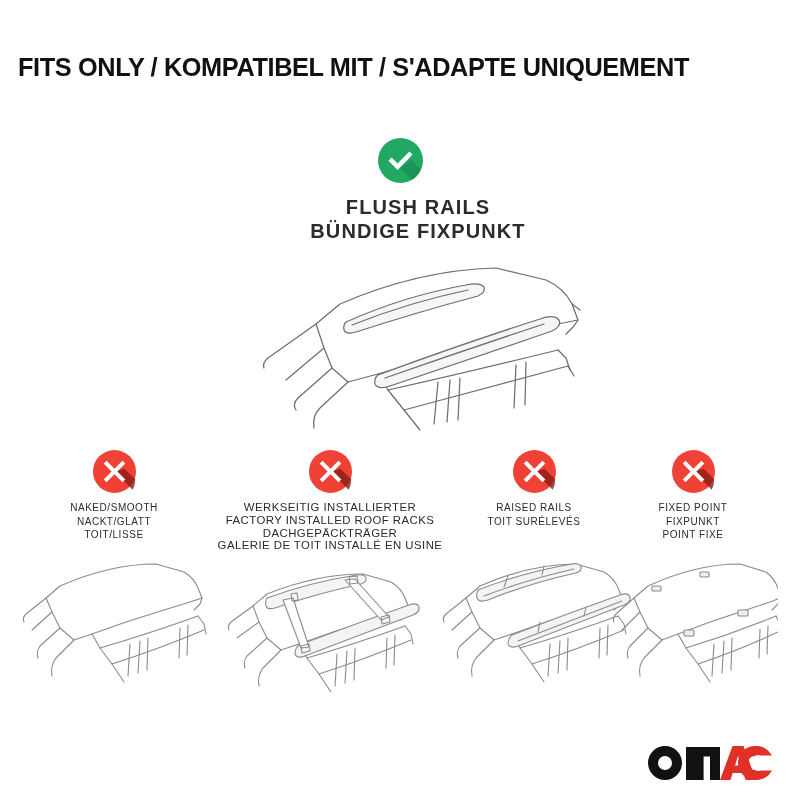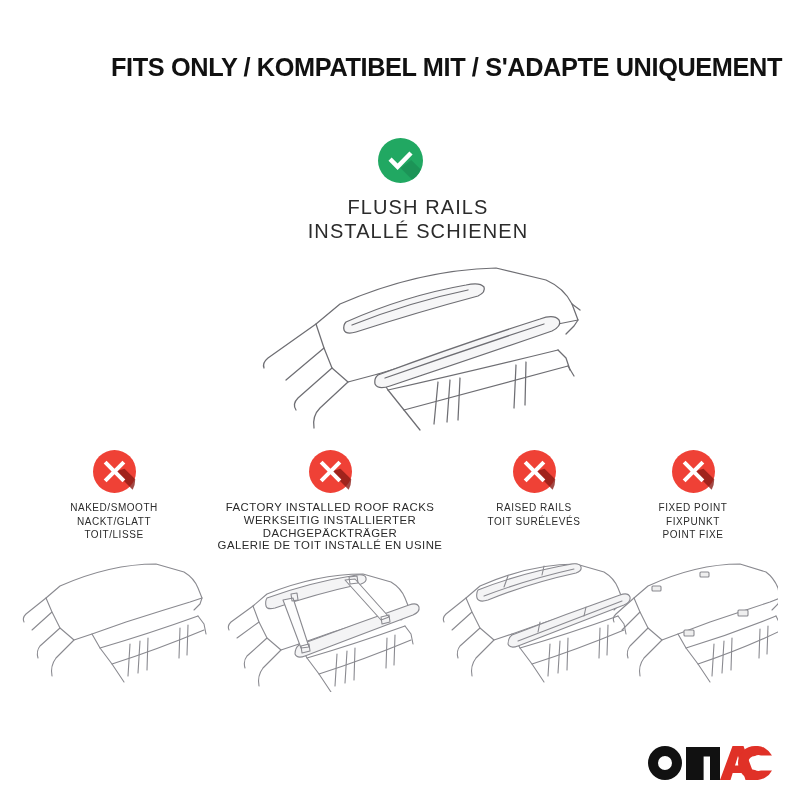--- a/index.html
+++ b/index.html
@@ -8,21 +8,21 @@
     background:#ffffff;
     font-family:"Liberation Sans", sans-serif;
     overflow:hidden;
     position:relative;
   }
   .page{position:relative;width:800px;height:800px;}
 
   
   .header{
     position:absolute;left:0;top:52px;width:800px;
-    text-align:right;
+    text-align:left;
   }
   .header-title{
     font-family:"Liberation Sans", sans-serif;
     font-weight:bold;
     font-size:26.5px;
     letter-spacing:-0.4px;
     color:#111111;
     white-space:nowrap;
     transform:scaleX(0.955);
     transform-origin:center;
@@ -36,21 +36,21 @@
     width:45px;height:45px;display:inline-block;position:relative;
   }
   .badge-svg{display:block;}
 
   .primary-text{
     margin-top:9px;
     color:#2b2b2b;
     font-size:20px;
     line-height:23.5px;
     letter-spacing:1.1px;
-    font-weight:400;
+    font-weight:700;
     white-space:nowrap;
     padding-left:36px;
   }
 
   
   .hero-art{
     position:absolute;left:228px;top:262px;width:360px;height:180px;
   }
 
   
@@ -112,21 +112,21 @@
     <div class="check-badge">
       <svg class="badge-svg" width="45" height="45" viewBox="0 0 45 45" aria-hidden="true">
         <circle cx="22.5" cy="22.5" r="22.5" fill="#21a862"></circle>
         <path d="M22.5 30 L34 41.6 A22.5 22.5 0 0 0 42.8 31.5 L33.2 22 Z" fill="#1b9156" opacity="0.85"></path>
         <path d="M10.5 22.8 L13.6 19.6 L19.6 25.5 L31.4 13.4 L34.6 16.6 L19.6 32 Z" fill="#ffffff"></path>
       </svg>
     </div>
 
     <div class="primary-text">
       <div>FLUSH RAILS</div>
-      <div>INSTALLÉ SCHIENEN</div>
+      <div>BÜNDIGE FIXPUNKT</div>
     </div>
   </div>
 
   <div class="hero-art">
     <svg width="360" height="180" viewBox="0 0 360 180" aria-hidden="true">
       <g fill="none" stroke="#6e6e73" stroke-width="1.25" stroke-linejoin="round" stroke-linecap="round">
 
         <path d="M88 62 L112 42 Q190 8 268 6 L318 18 Q336 26 344 42 L350 58
                  L330 62 L322 66 L270 80 L196 98 L150 112 L120 120 L104 106 L96 86 Z"></path>
 
@@ -199,22 +199,22 @@
       </div>
     </div>
 
     <div class="col col-2">
       <svg class="x-badge" width="43" height="43" viewBox="0 0 45 45" aria-hidden="true">
         <circle cx="22.5" cy="22.5" r="22.5" fill="#ef4136"></circle>
         <path d="M22.5 22.5 L41.5 41.5 A22.5 22.5 0 0 0 44.2 30.5 L33 19.5 Z" fill="#8c1c17" opacity="0.8"></path>
         <path d="M14.2 11.2 L22.5 19.5 L30.8 11.2 L33.8 14.2 L25.5 22.5 L33.8 30.8 L30.8 33.8 L22.5 25.5 L14.2 33.8 L11.2 30.8 L19.5 22.5 L11.2 14.2 Z" fill="#ffffff"></path>
       </svg>
       <div class="col-label">
+        <div>WERKSEITIG INSTALLIERTER</div>
         <div>FACTORY INSTALLED ROOF RACKS</div>
-        <div>WERKSEITIG INSTALLIERTER</div>
         <div>DACHGEPÄCKTRÄGER</div>
         <div>GALERIE DE TOIT INSTALLÉ EN USINE</div>
       </div>
       <div class="thumb-art">
         <svg width="250" height="130" viewBox="0 0 250 130" aria-hidden="true">
           <g fill="none" stroke="#8a8a90" stroke-width="1.1" stroke-linejoin="round" stroke-linecap="round">
             <path d="M48 44 L62 32 Q112 12 158 12 L186 20 Q196 26 200 36 L204 46
                      L192 50 L166 58 L128 70 L94 82 L76 88 L62 76 L54 60 Z"></path>
             <path d="M48 44 L26 60 Q22 64 24 68"></path>
             <path d="M54 60 L32 76"></path>

